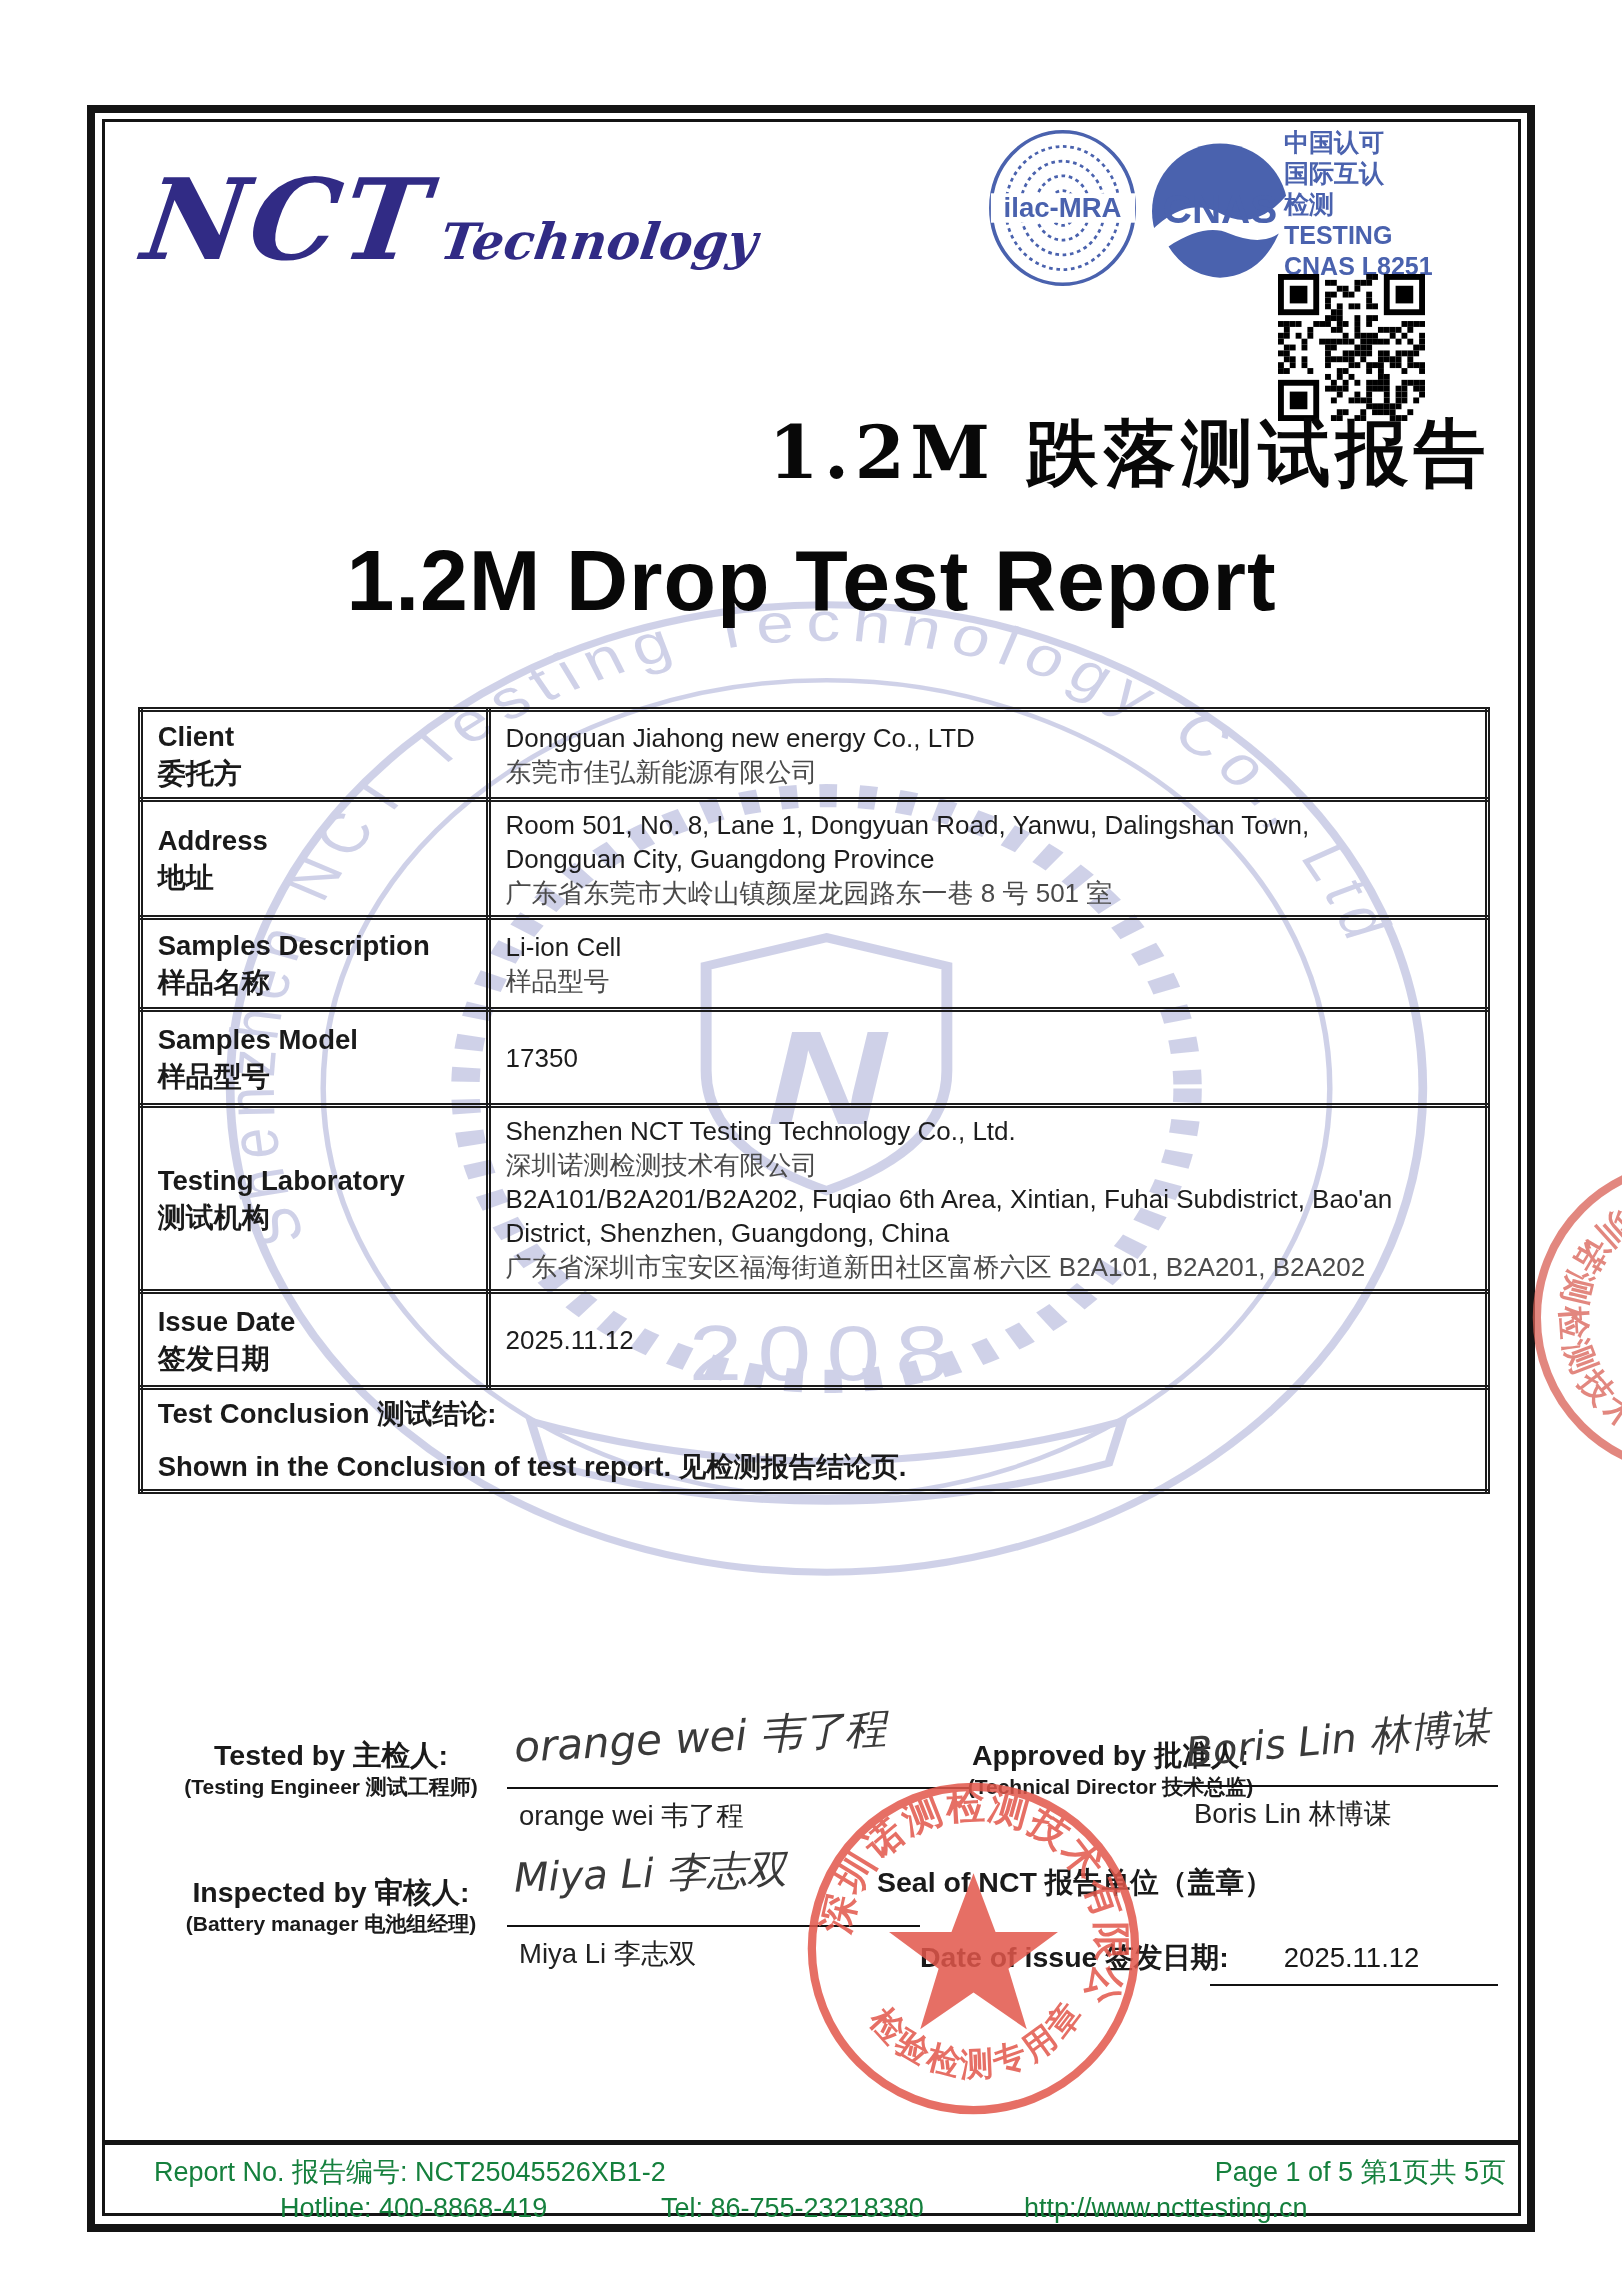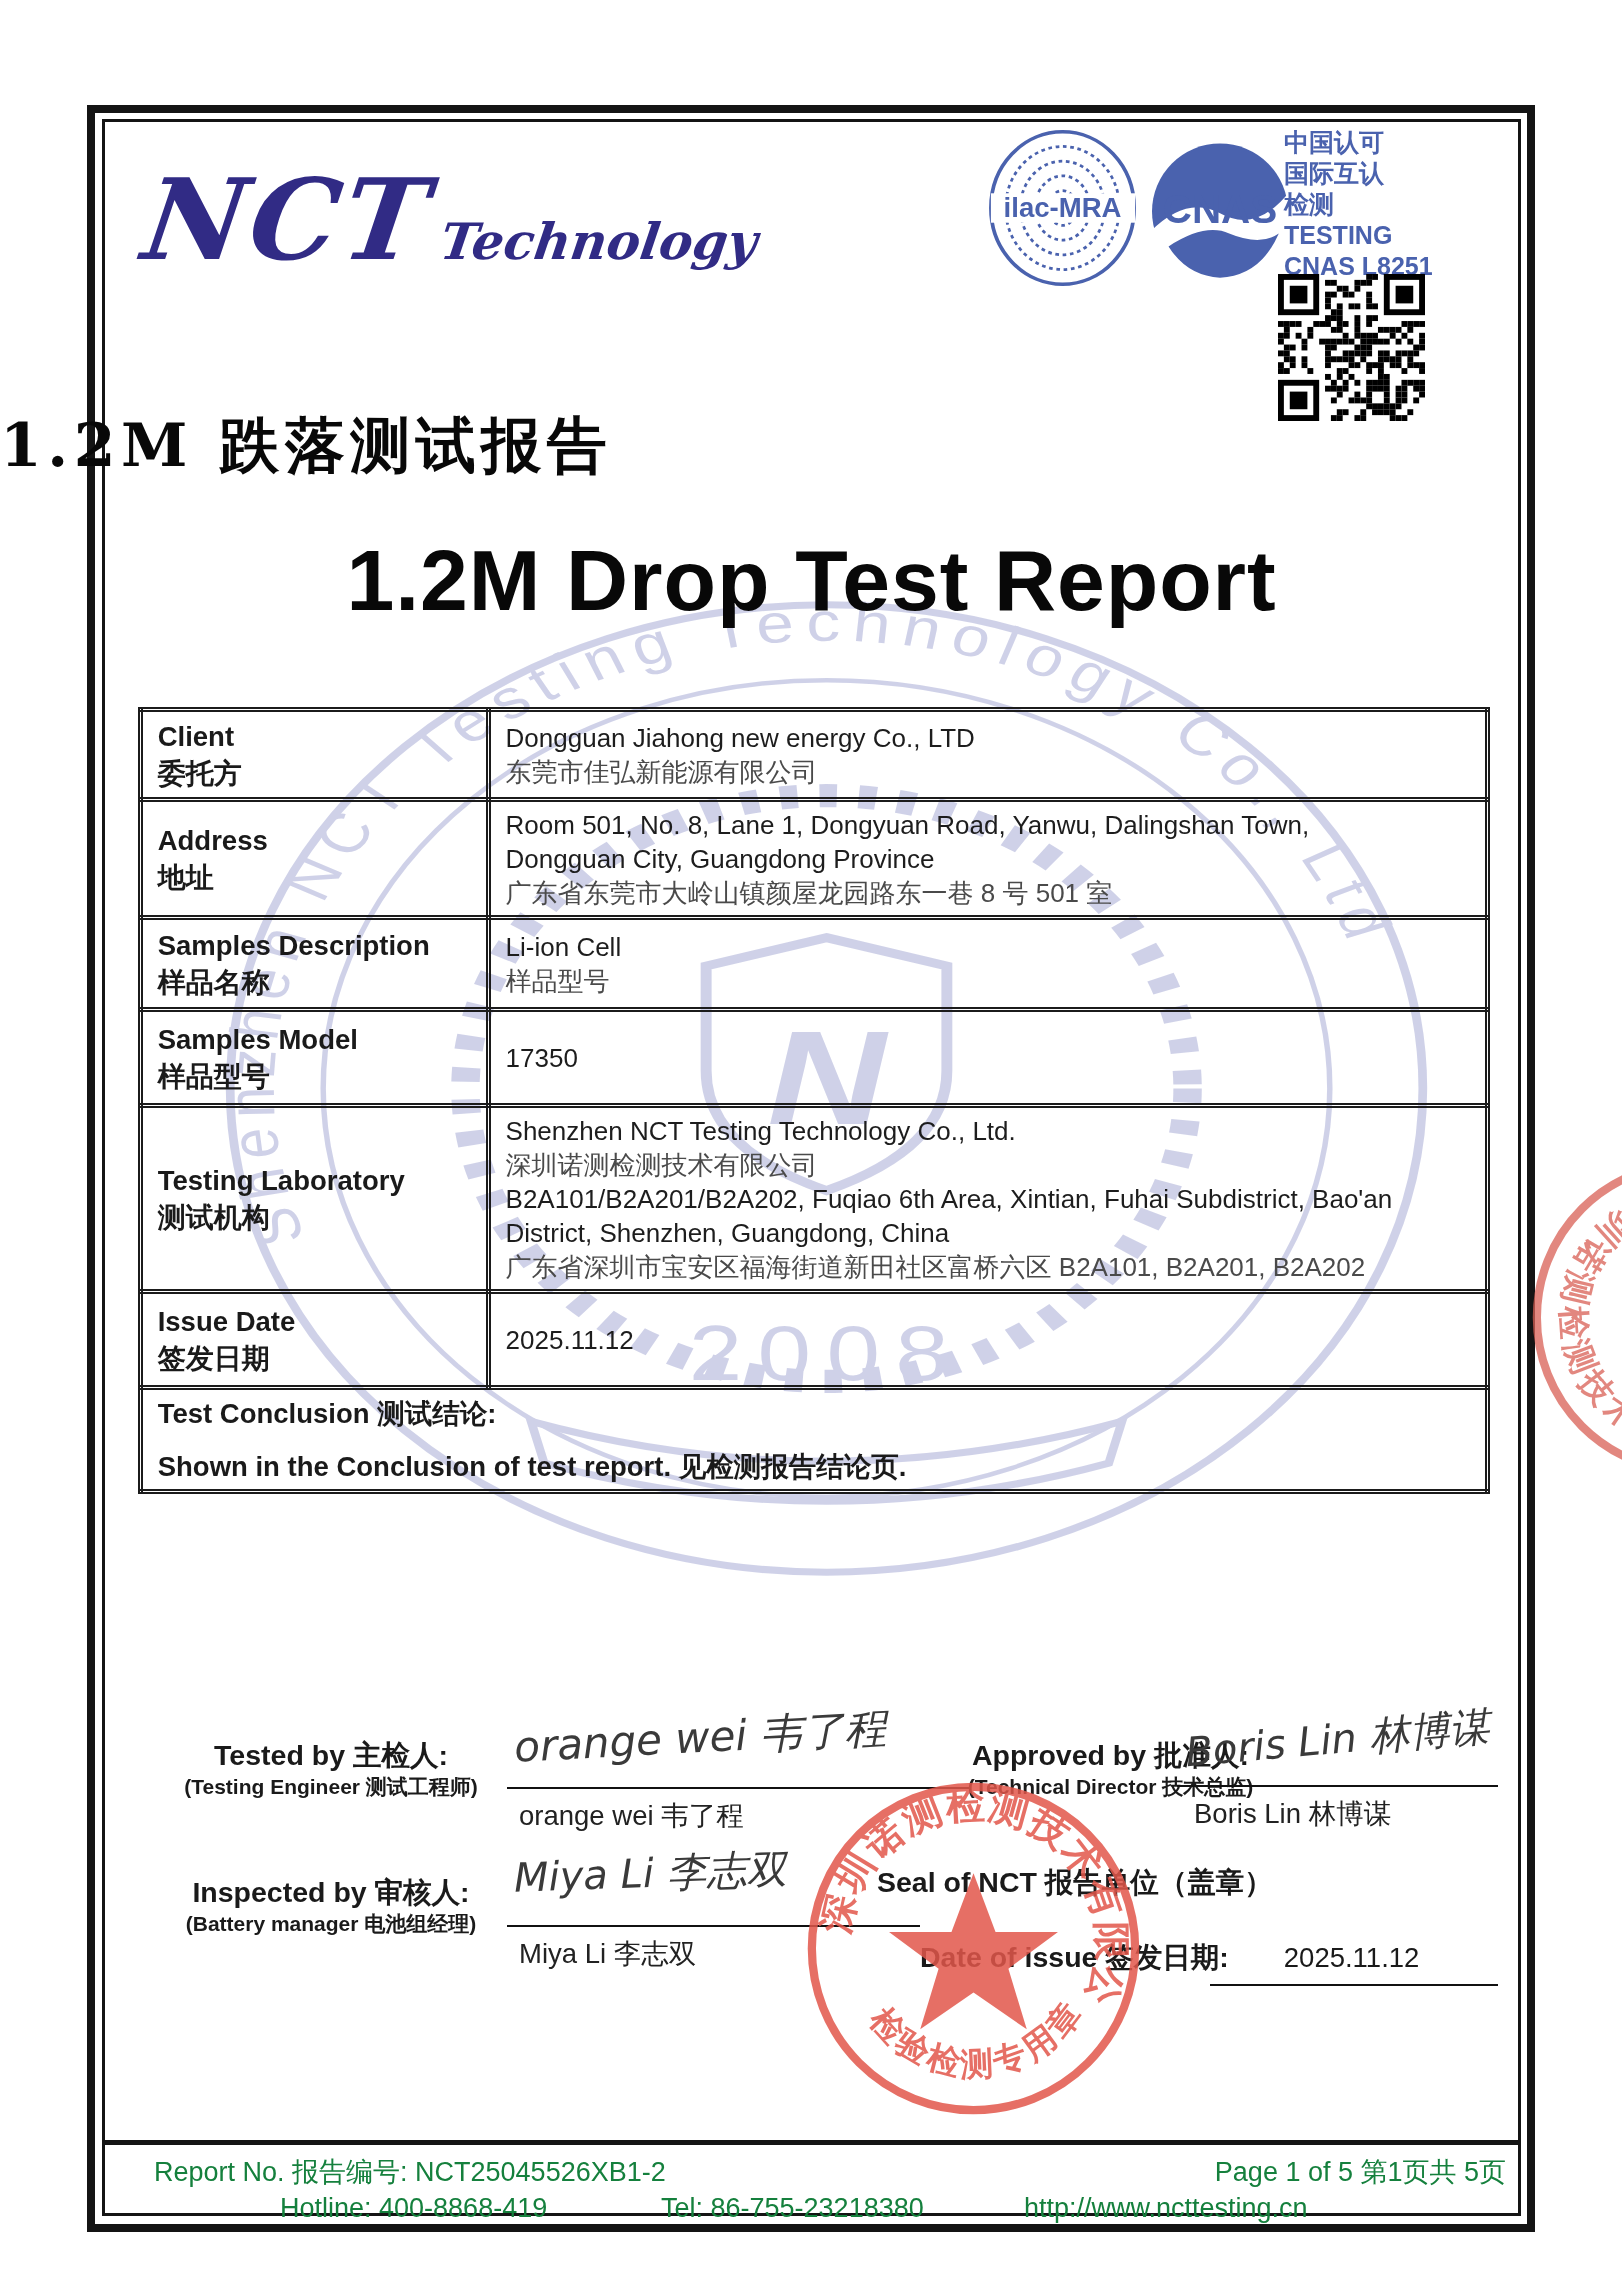--- a/index.html
+++ b/index.html
@@ -12,21 +12,21 @@
   .frame-inner { left:102px; top:119px; width:1419px; height:2097px; border:3.7px solid #141414; box-sizing:border-box; }
 
   
   .logo { left:145px; top:154px; color:#312b85; transform:skewX(-8deg); white-space:nowrap; }
   .logo .nct { font-size:112px; font-weight:bold; font-style:italic; letter-spacing:3.7px; font-family:"DejaVu Serif", serif; }
   .logo .tech { font-size:50px; font-weight:bold; font-style:italic; margin-left:13px; font-family:"DejaVu Serif", serif; }
   .certtext { left:1284px; top:127px; color:#4a62ae; font-weight:bold; font-size:25px; line-height:31px; }
   .qr { left:1278px; top:274px; width:147px; height:147px; }
 
   
-  .title-zh { left:0; top:406px; width:1491px; text-align:left; font-size:60px; font-weight:bold;
+  .title-zh { left:0; top:406px; width:1491px; text-align:right; font-size:72px; font-weight:bold;
               font-family:"DejaVu Serif", serif; letter-spacing:5.5px; color:#080808; }
   .title-en { left:0; top:531px; width:1623px; text-align:center; font-size:86px; font-weight:bold;
               letter-spacing:0.9px; color:#080808; }
 
   
   table.info { position:absolute; left:138px; top:707px; width:1352px; border-collapse:collapse; table-layout:fixed; }
   table.info td { border:5.5px double #1b1b1b; vertical-align:middle; padding:5.5px 9.2px 5.5px 14.7px; }
   td.lab { width:319px; }
   .lab-en { font-weight:bold; font-size:27.5px; line-height:37px; }
   .lab-zh { font-weight:bold; font-size:28px; line-height:37px; }

